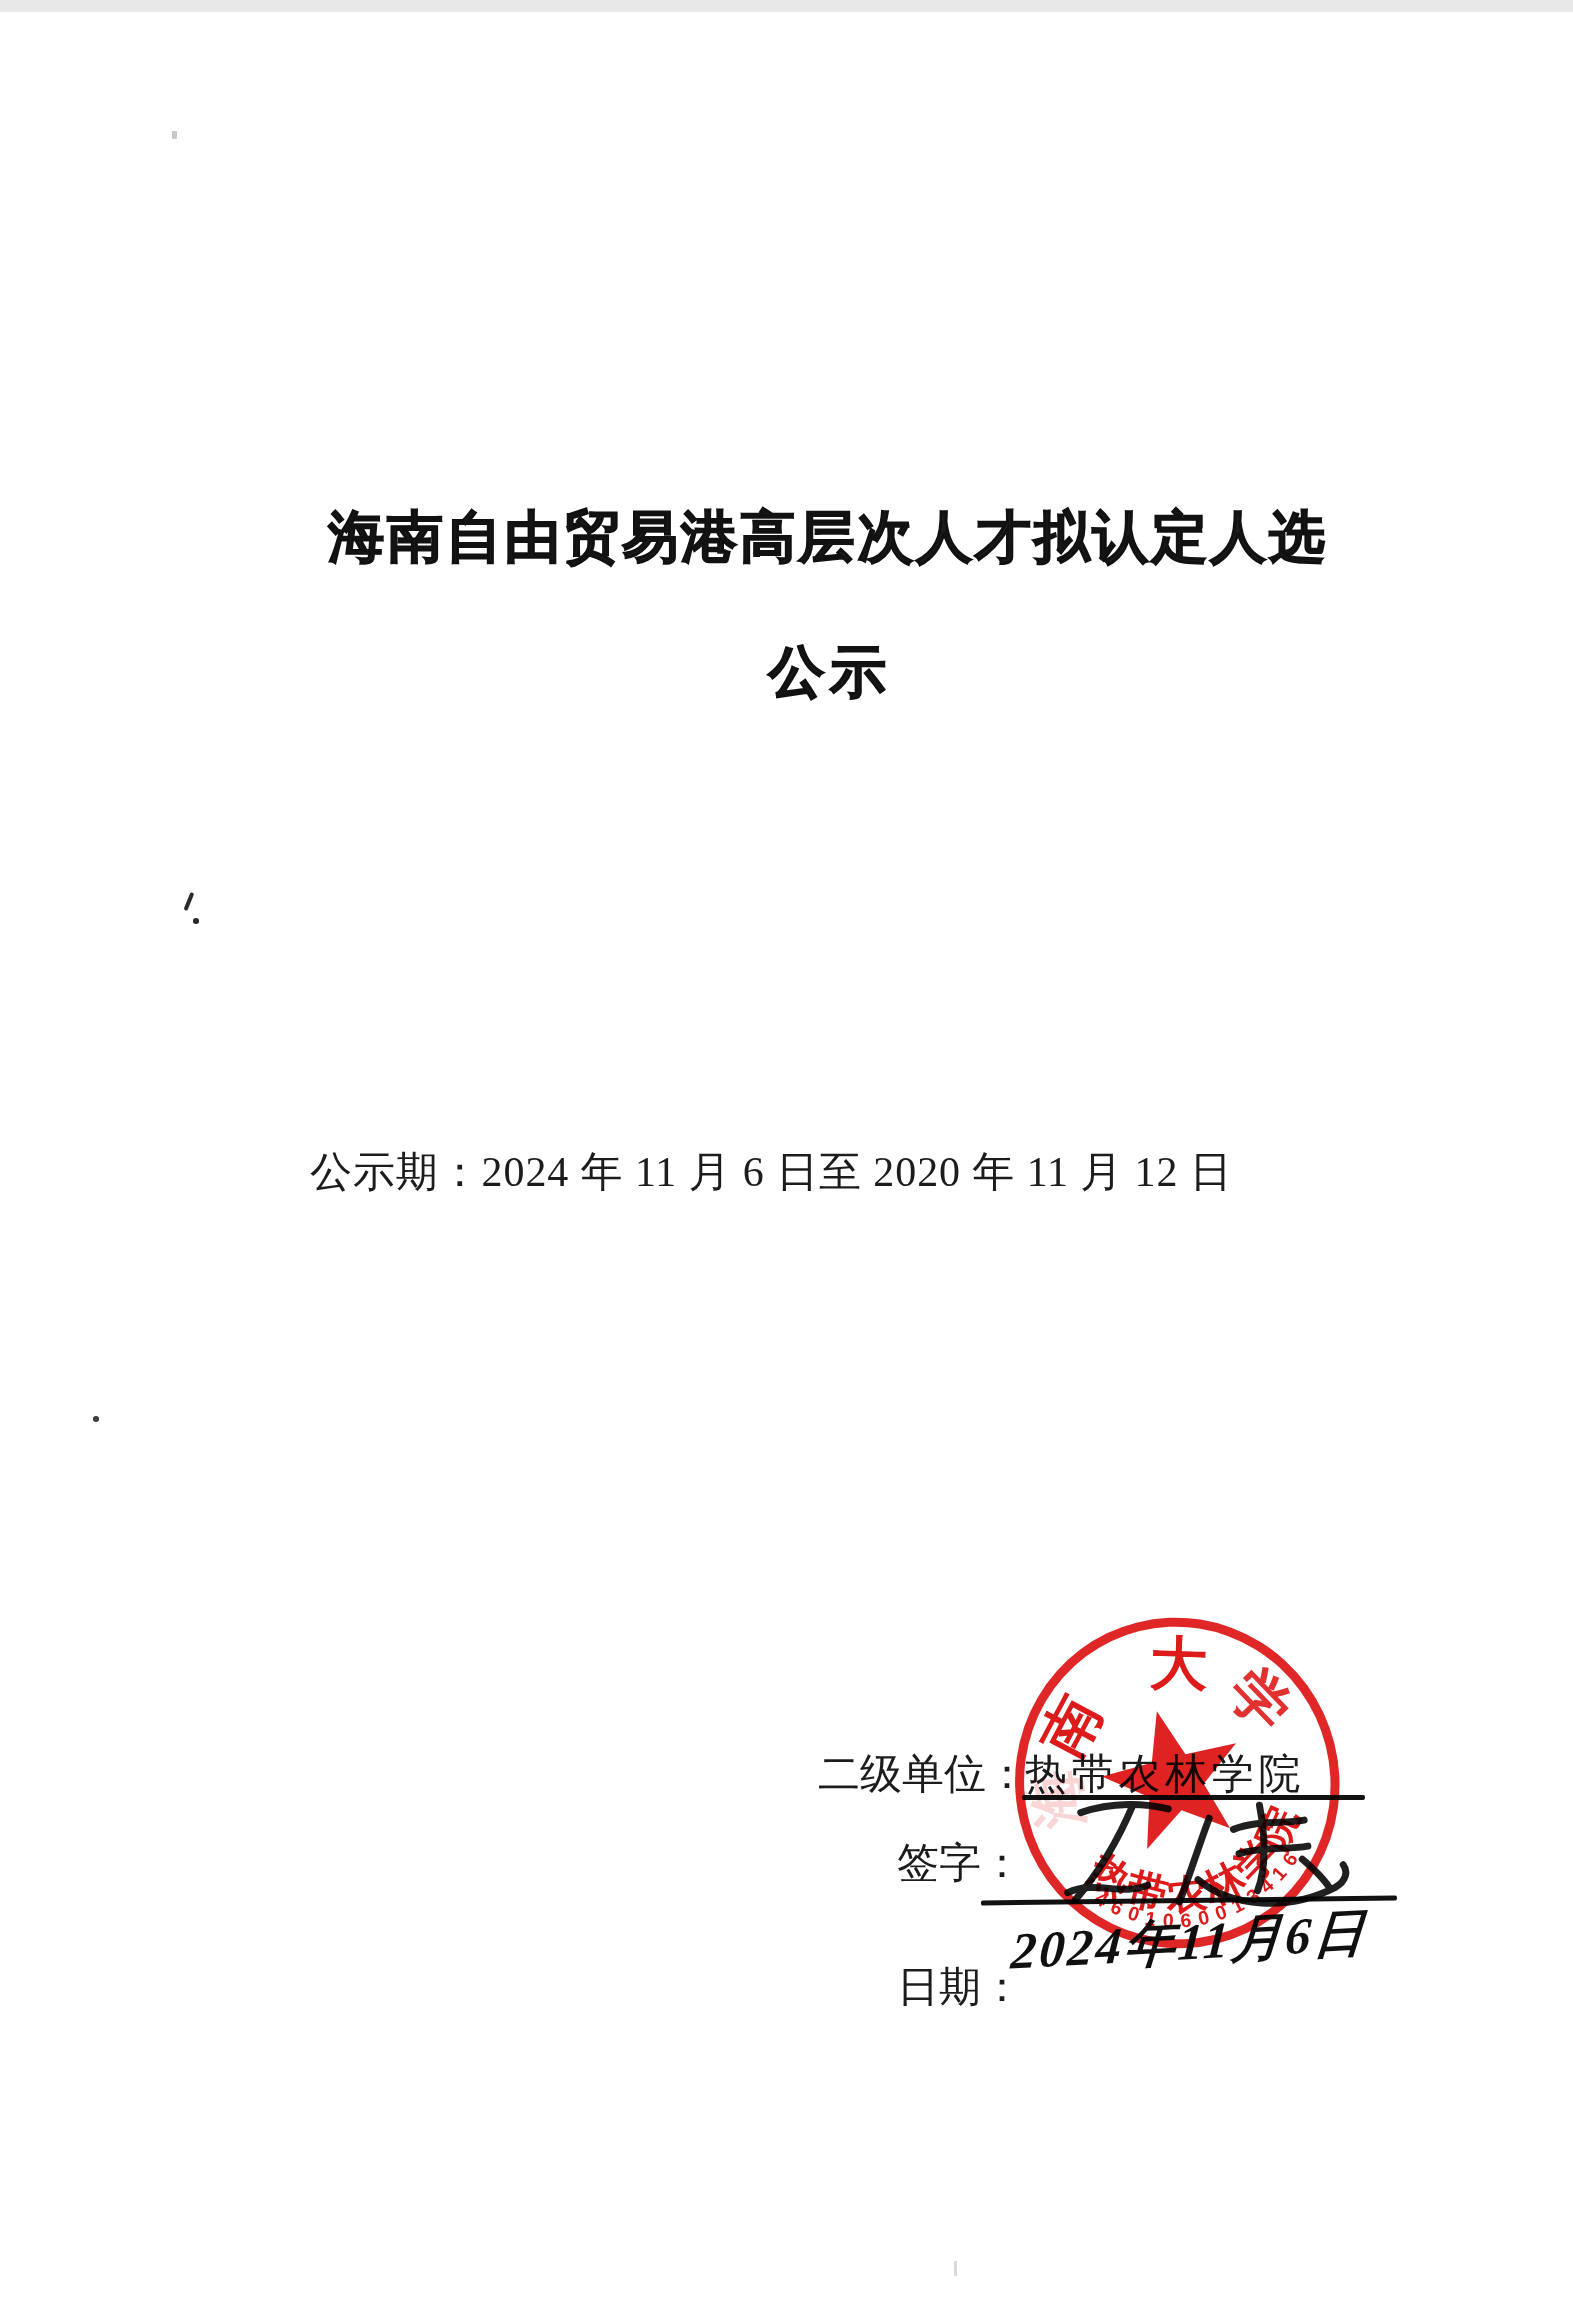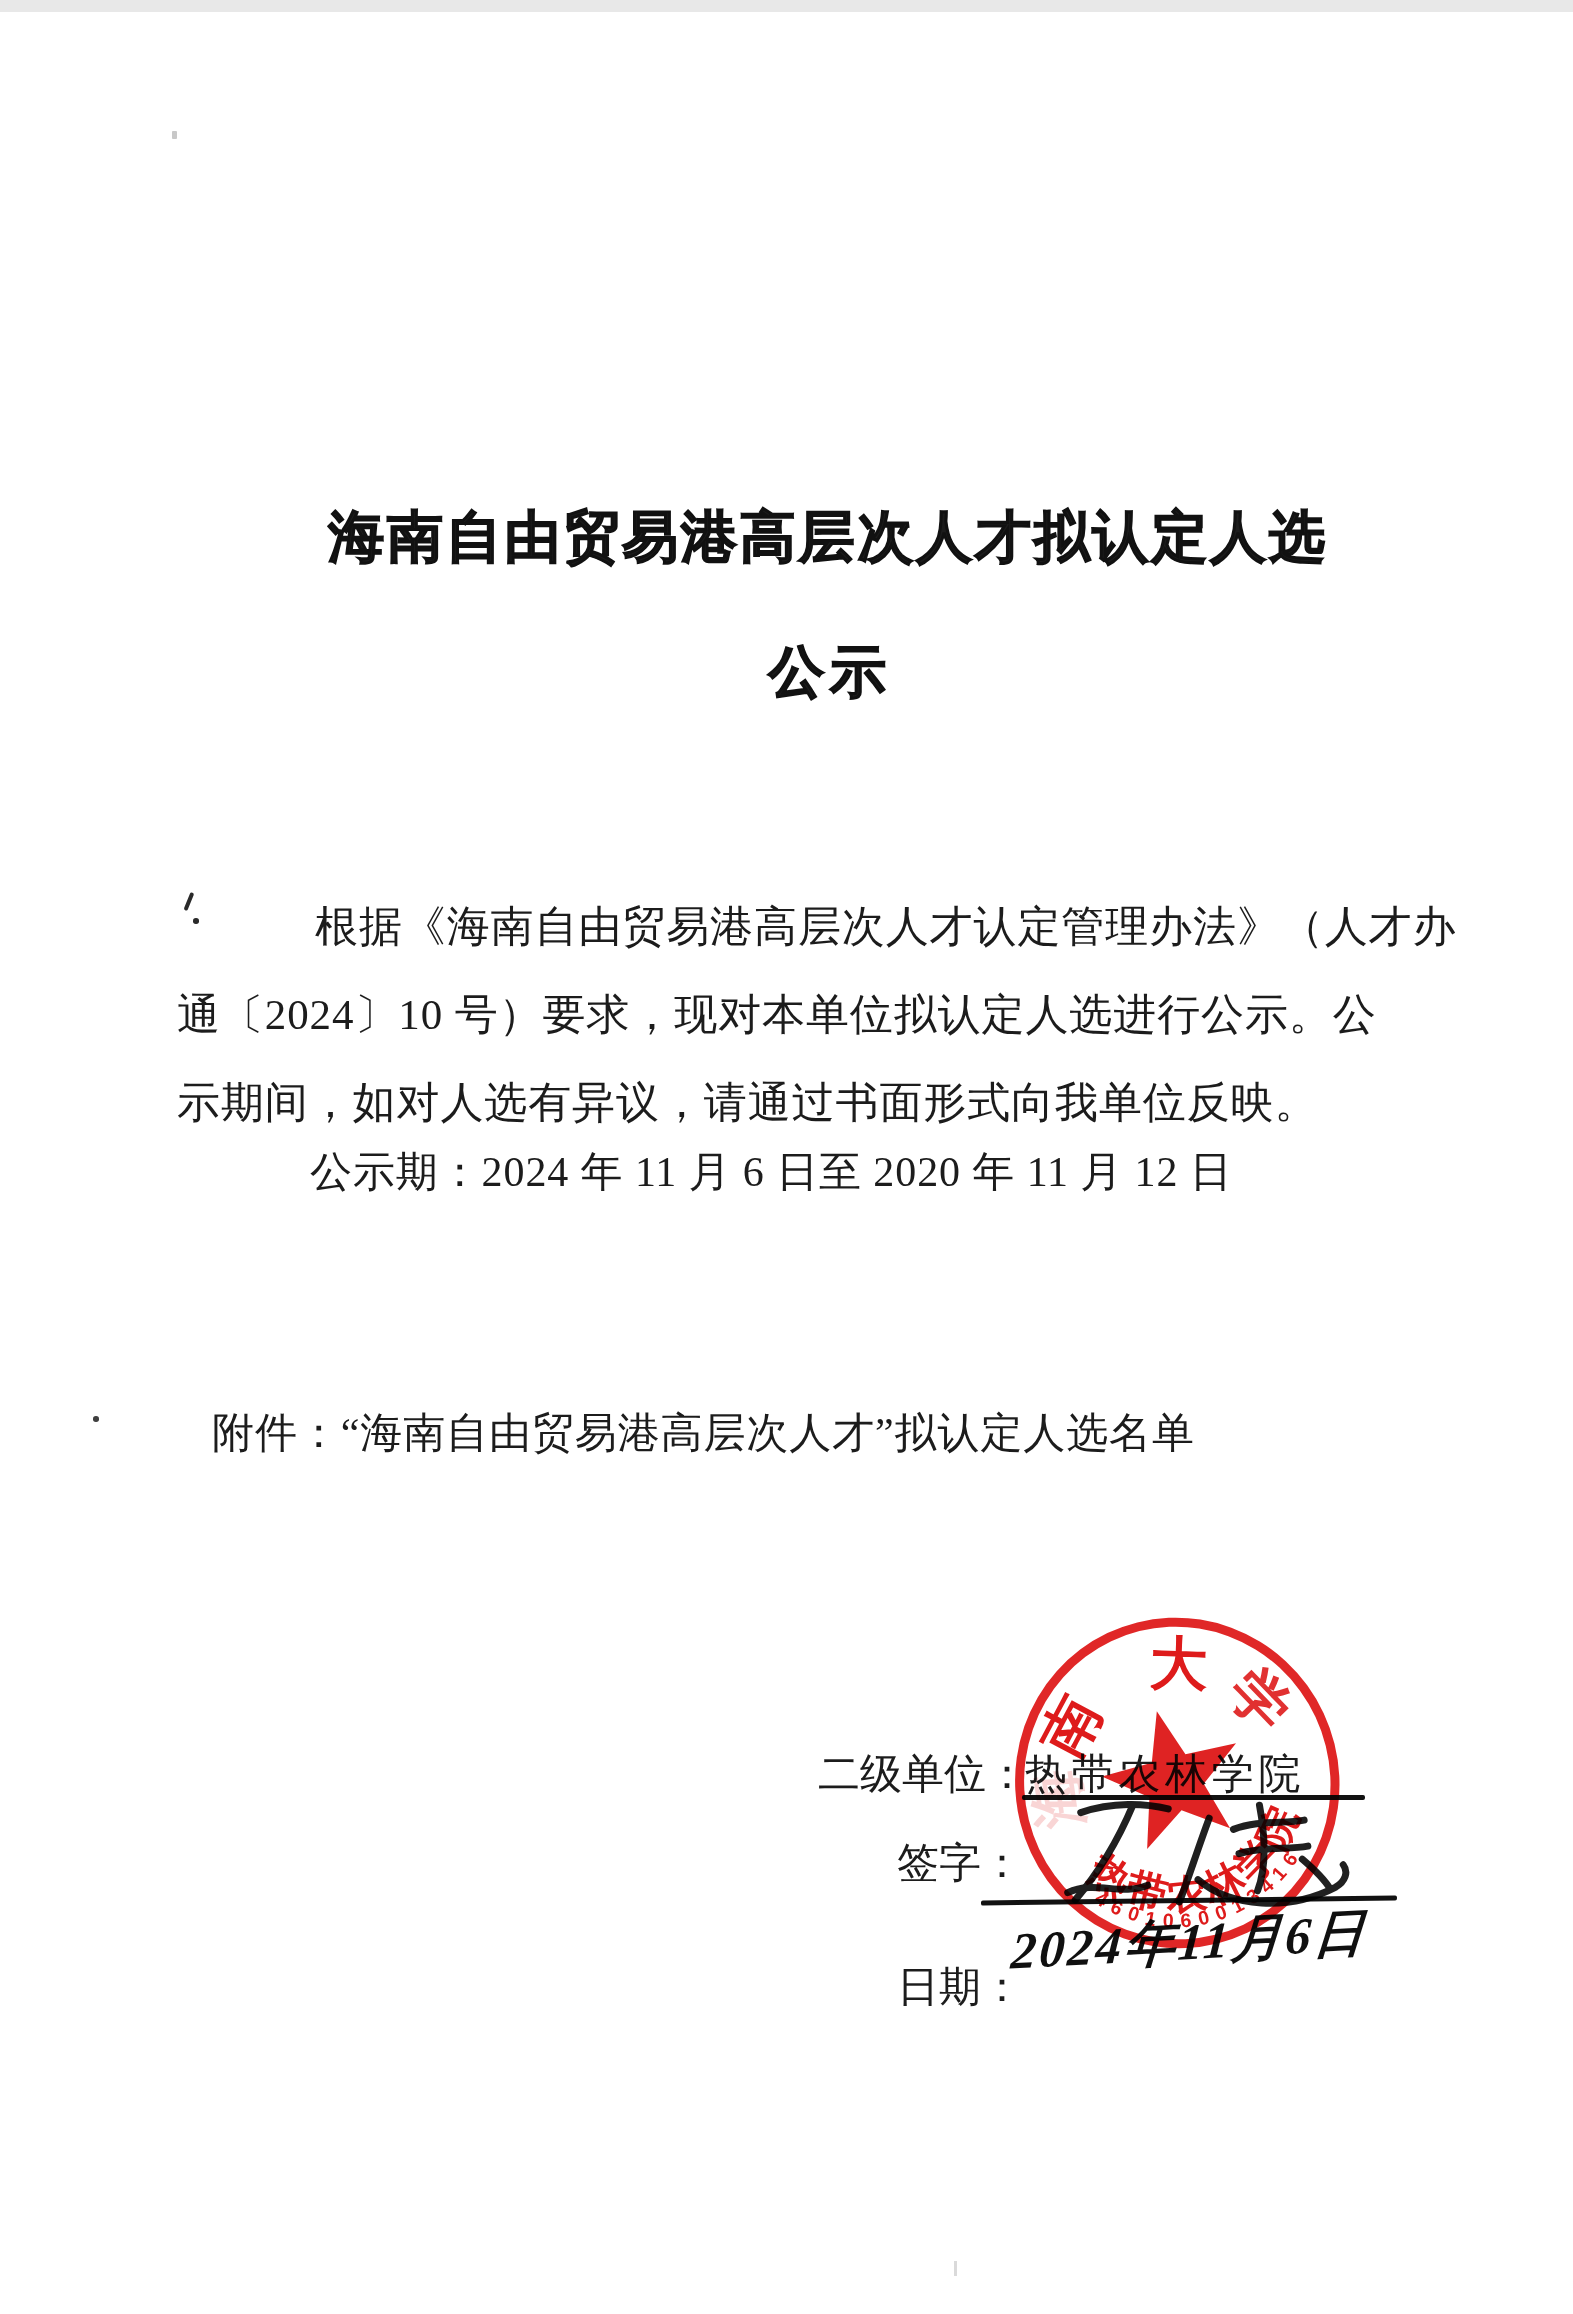--- a/index.html
+++ b/index.html
@@ -109,25 +109,21 @@
 
   <div class="artifact a1"></div>
   <div class="artifact a2a"></div>
   <div class="artifact a2b"></div>
   <div class="artifact a3"></div>
   <div class="artifact a4"></div>
 
   <div class="title-line1">海南自由贸易港高层次人才拟认定人选</div>
   <div class="title-line2">公示</div>
 
-  <div class="para">根据《海南自由贸易港高层次人才认定管理办法》（人才办
-通〔2024〕10 号）要求，现对本单位拟认定人选进行公示。公
-示期间，如对人选有异议，请通过书面形式向我单位反映。</div>
   <div class="line-notice">公示期：2024 年 11 月 6 日至 2020 年 11 月 12 日</div>
-  <div class="line-attach">附件：“海南自由贸易港高层次人才”拟认定人选名单</div>
 
   <div class="label lbl-unit">二级单位：</div>
   <div class="unit-value">热带农林学院</div>
   <div class="uline uline1"></div>
 
   <div class="label lbl-sign">签字：</div>
   <div class="uline uline2"></div>
 
   <div class="label lbl-date">日期：</div>
   <div class="date-script">2024年11月6日</div>

